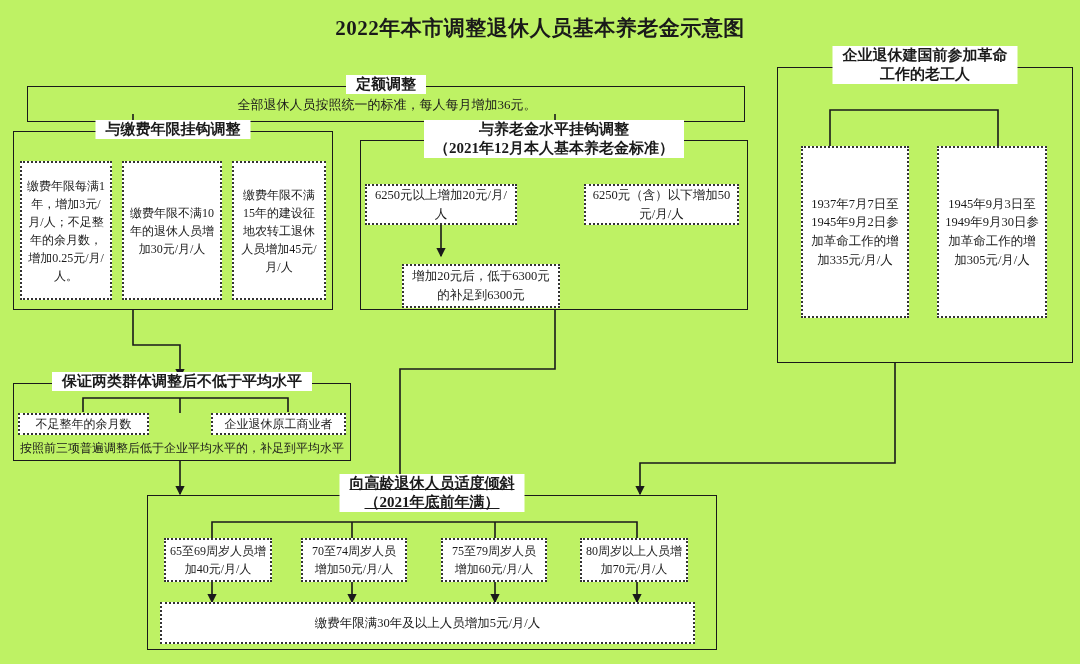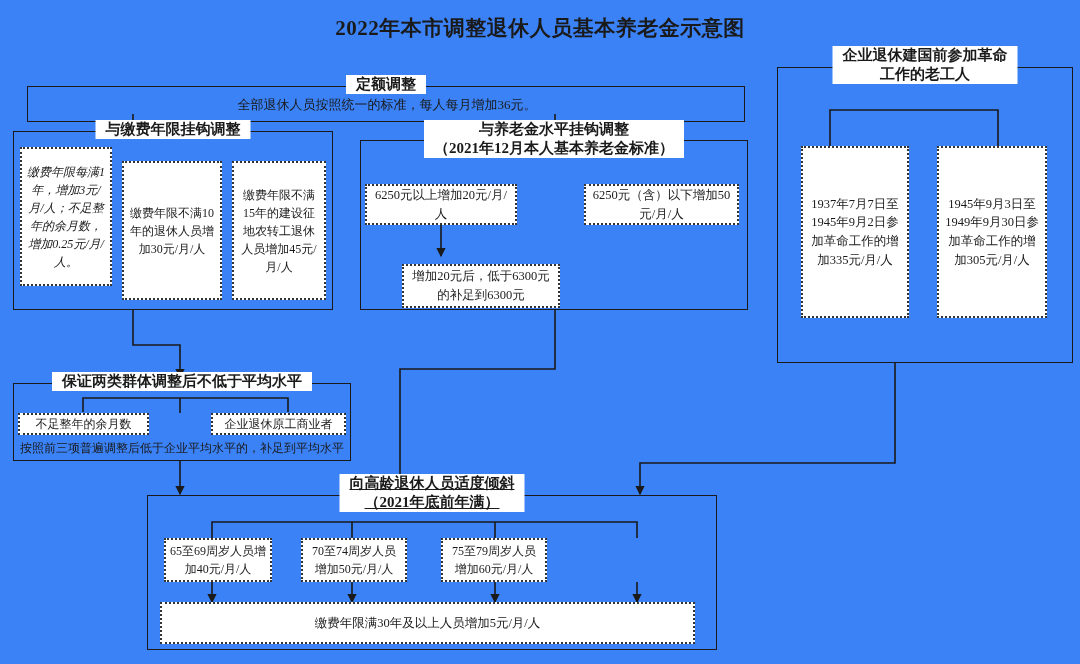--- a/index.html
+++ b/index.html
@@ -4,21 +4,21 @@
 <style>
   html, body {
     margin: 0;
     padding: 0;
     background: #ffffff;
   }
   #page {
     position: relative;
     width: 1080px;
     height: 664px;
-    background: #3b82f6;
+    background: #bef264;
     font-family: "Liberation Serif", "DejaVu Serif", serif;
     color: #1a1a1a;
     overflow: hidden;
   }
   #svg-layer {
     position: absolute;
     left: 0; top: 0;
     width: 1080px;
     height: 664px;
     pointer-events: none;
@@ -128,21 +128,21 @@
   <div class="title">2022年本市调整退休人员基本养老金示意图</div>
 
   <div class="group" style="left:27px; top:78px; width:718px; height:36px;margin-top:8px;">
     <div class="group-legend">定额调整</div>
     <div class="plain-text" style="left:0; top:9px; width:718px; font-size:13px;">全部退休人员按照统一的标准，每人每月增加36元。</div>
   </div>
 
   <div class="group" style="left:13px; top:131px; width:320px; height:179px;">
     <div class="group-legend">与缴费年限挂钩调整</div>
   </div>
-  <div class="dbox small" style="left:20px; top:147px; width:92px; height:139px;font-style:italic;">缴费年限每满1年，增加3元/月/人；不足整年的余月数，增加0.25元/月/人。</div>
+  <div class="dbox small" style="left:20px; top:161px; width:92px; height:139px;">缴费年限每满1年，增加3元/月/人；不足整年的余月数，增加0.25元/月/人。</div>
   <div class="dbox small" style="left:122px; top:161px; width:100px; height:139px;">缴费年限不满10年的退休人员增加30元/月/人</div>
   <div class="dbox small" style="left:232px; top:161px; width:94px; height:139px;">缴费年限不满15年的建设征地农转工退休人员增加45元/月/人</div>
 
   <div class="group" style="left:360px; top:140px; width:388px; height:170px;">
     <div class="group-legend two-line" style="top:-21px;">
       <span>与养老金水平挂钩调整</span>
       <span class="l2">（2021年12月本人基本养老金标准）</span>
     </div>
   </div>
   <div class="dbox" style="left:365px; top:184px; width:152px; height:41px;">6250元以上增加20元/月/人</div>
@@ -167,15 +167,16 @@
 
   <div class="group" style="left:147px; top:495px; width:570px; height:155px;">
     <div class="group-legend two-line" style="top:-22px;text-decoration:underline;">
       <span>向高龄退休人员适度倾斜</span>
       <span class="l2">（2021年底前年满）</span>
     </div>
   </div>
   <div class="dbox small" style="left:164px; top:538px; width:108px; height:44px;">65至69周岁人员增加40元/月/人</div>
   <div class="dbox small" style="left:301px; top:538px; width:106px; height:44px;">70至74周岁人员增加50元/月/人</div>
   <div class="dbox small" style="left:441px; top:538px; width:106px; height:44px;">75至79周岁人员增加60元/月/人</div>
+  <div class="dbox small" style="left:580px; top:538px; width:108px; height:44px;">80周岁以上人员增加70元/月/人</div>
   <div class="dbox" style="left:160px; top:602px; width:535px; height:42px;">缴费年限满30年及以上人员增加5元/月/人</div>
 
 </div>
 
 </body></html>

